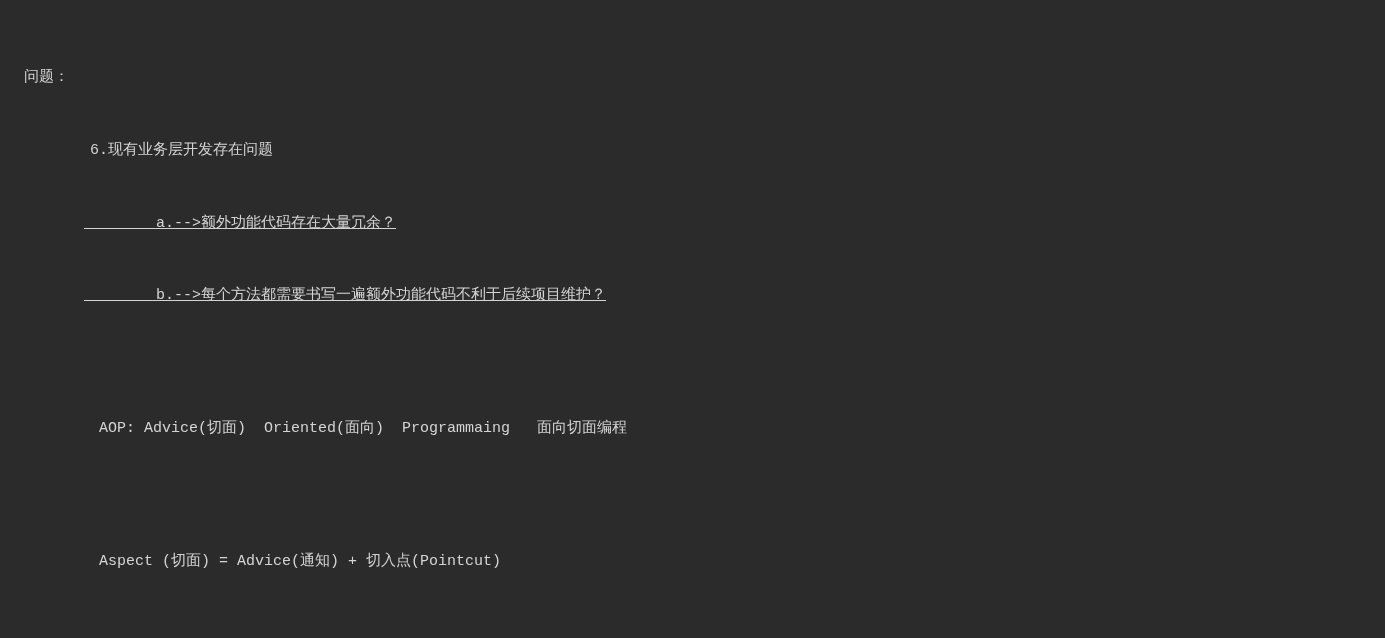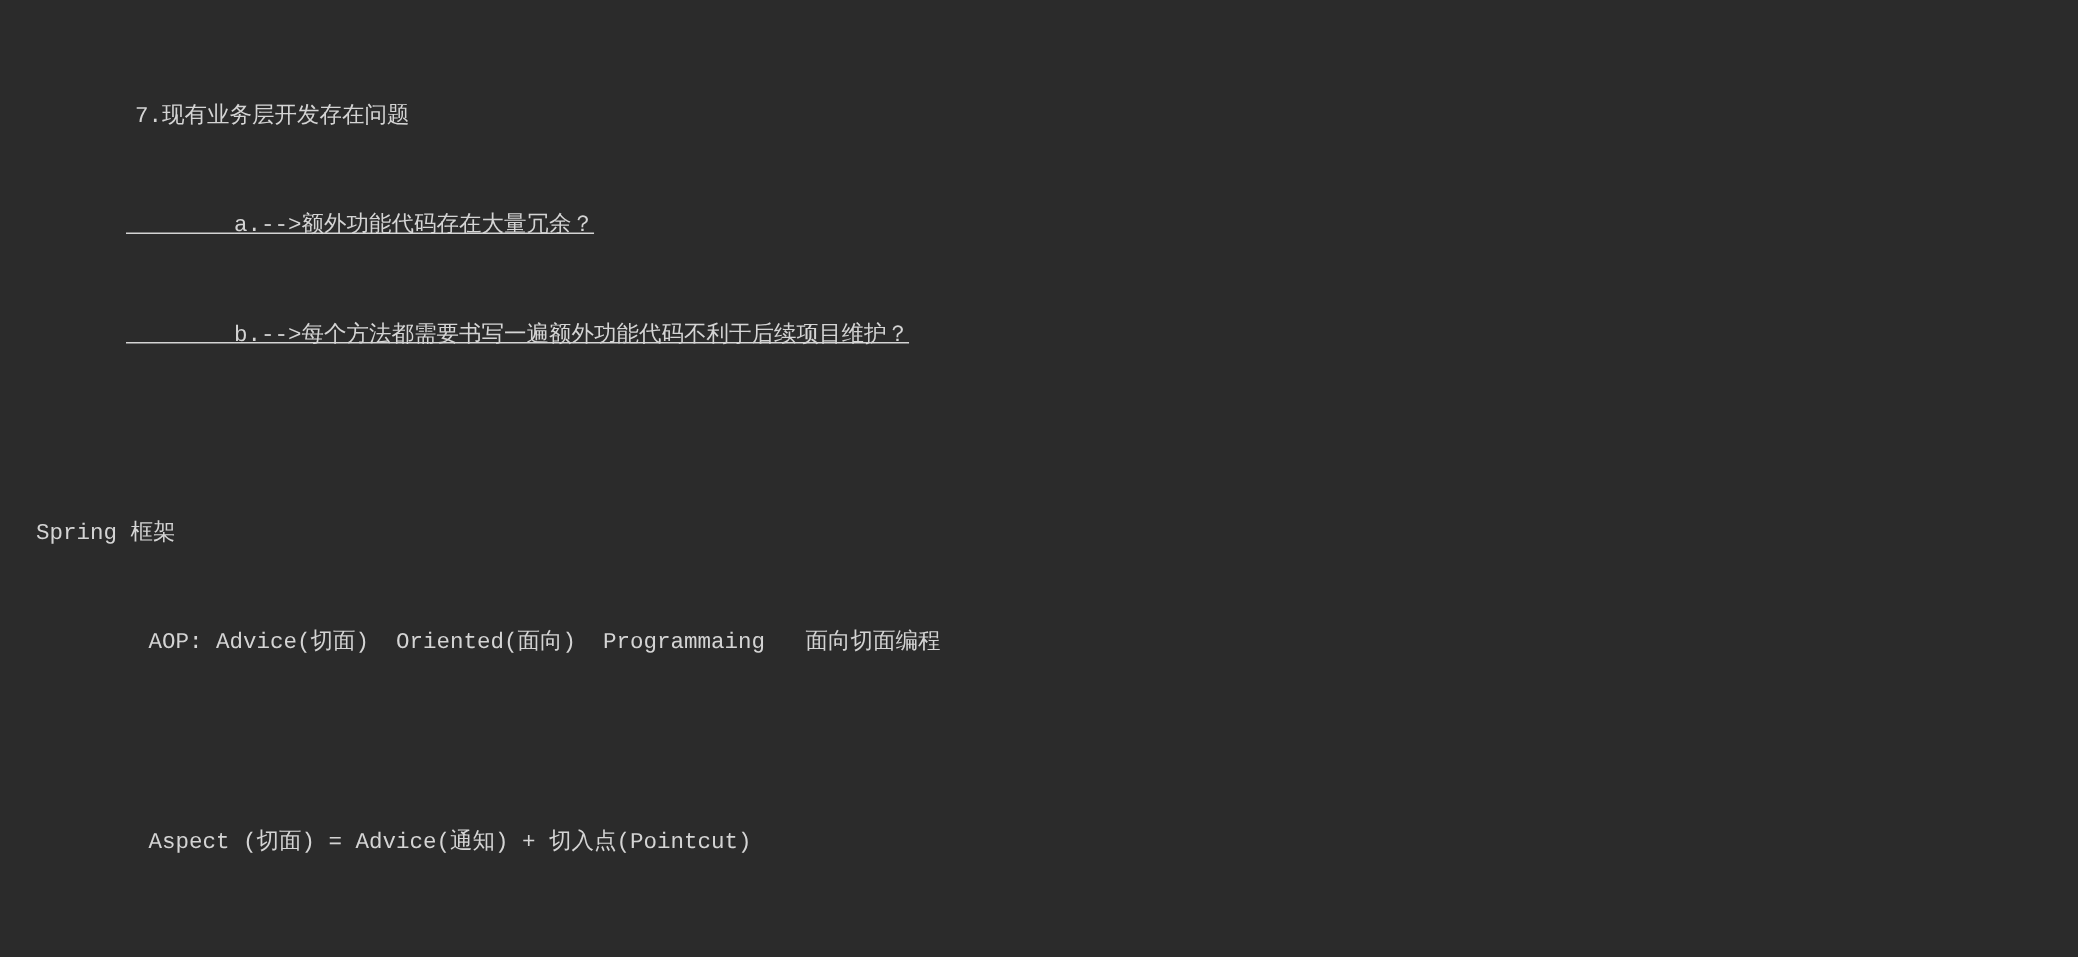--- a/index.html
+++ b/index.html
@@ -41,25 +41,25 @@
 
     .empty-line {
       display: block;
       height: 0.8em;
     }
   </style>
 </head>
 <body>
 
 <div class="content-block">
-  <span class="line indent1">    7.现有业务层开发存在问题</span>
+  <span class="line">问题：</span>
+  <span class="line indent1">    6.现有业务层开发存在问题</span>
   <span class="line indent2">        a.--&gt;额外功能代码存在大量冗余？</span>
   <span class="line indent2">        b.--&gt;每个方法都需要书写一遍额外功能代码不利于后续项目维护？</span>
   <span class="empty-line"></span>
-  <span class="line">Spring 框架</span>
   <span class="line indent1">     AOP: Advice(切面)  Oriented(面向)  Programmaing   面向切面编程</span>
   <span class="empty-line"></span>
   <span class="line indent1">     Aspect (切面) = Advice(通知) + 切入点(Pointcut)</span>
   
   
   
   
   
   
   

